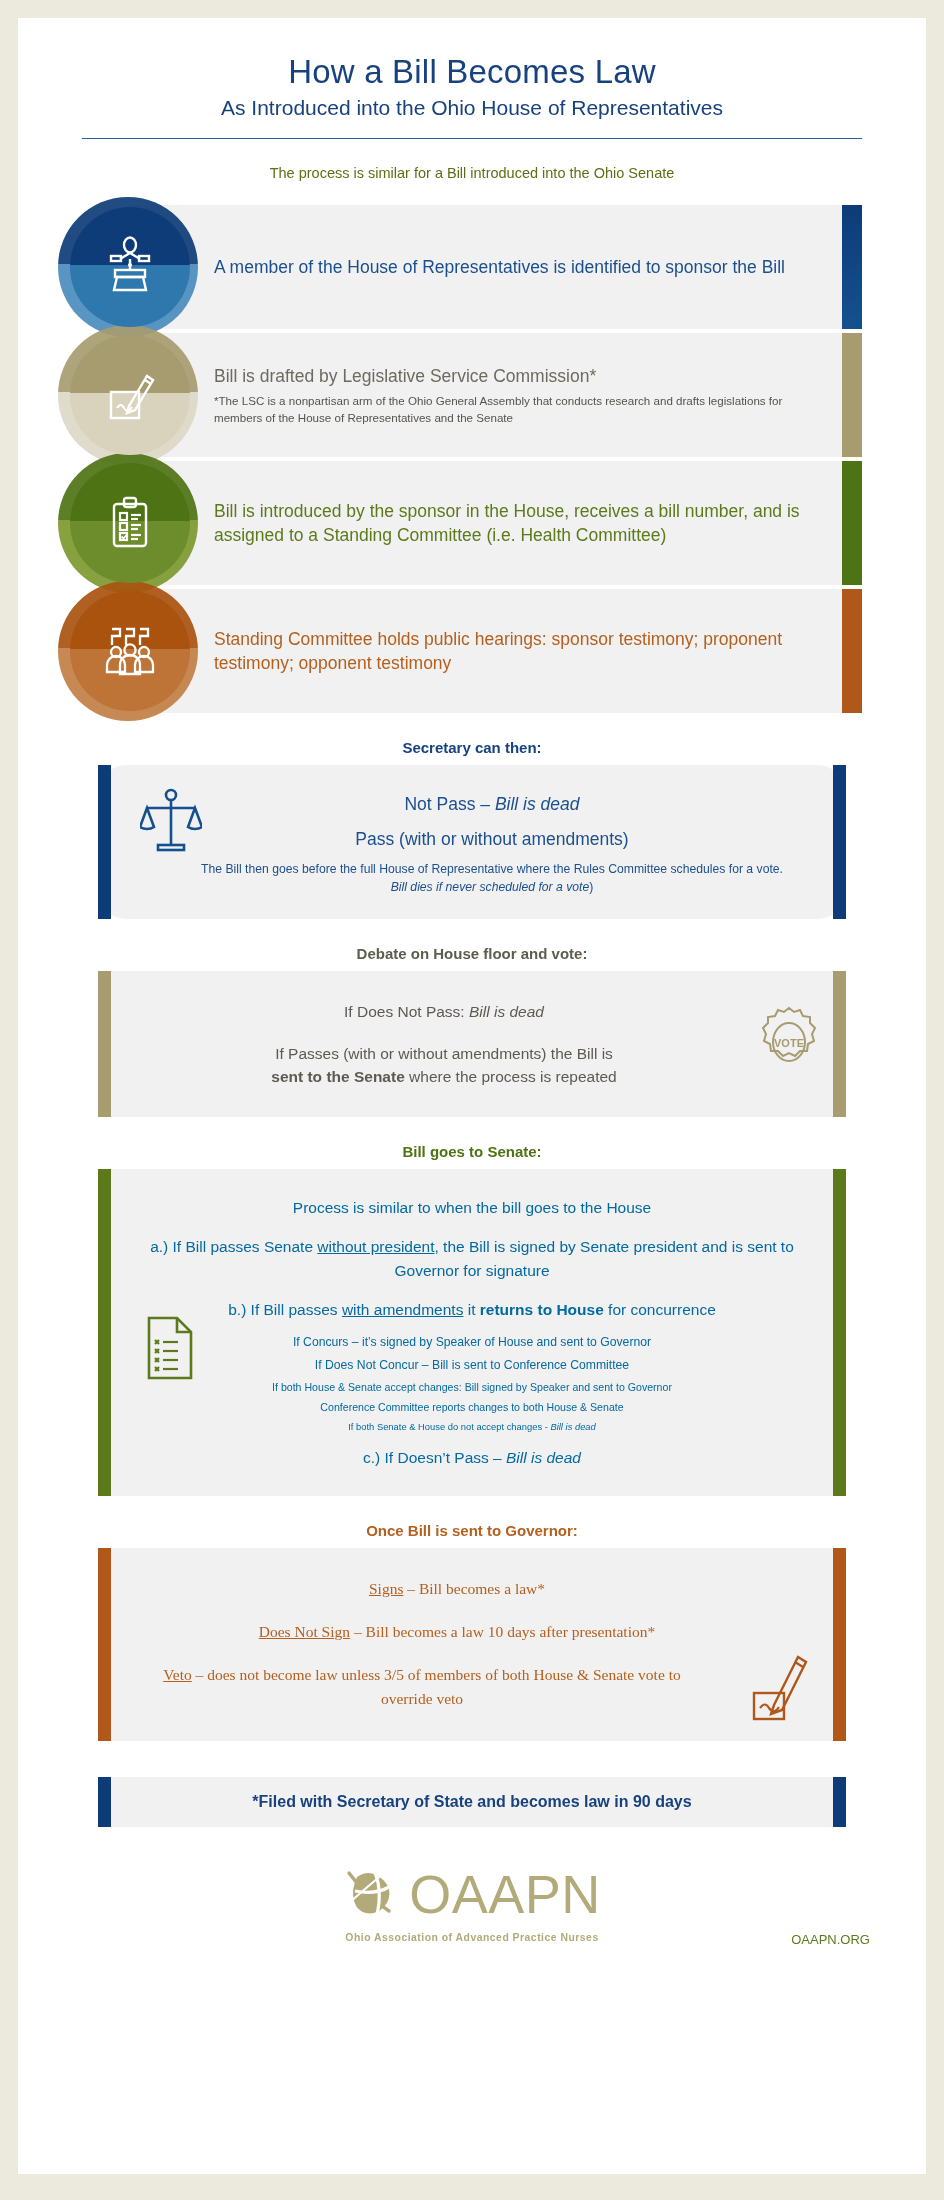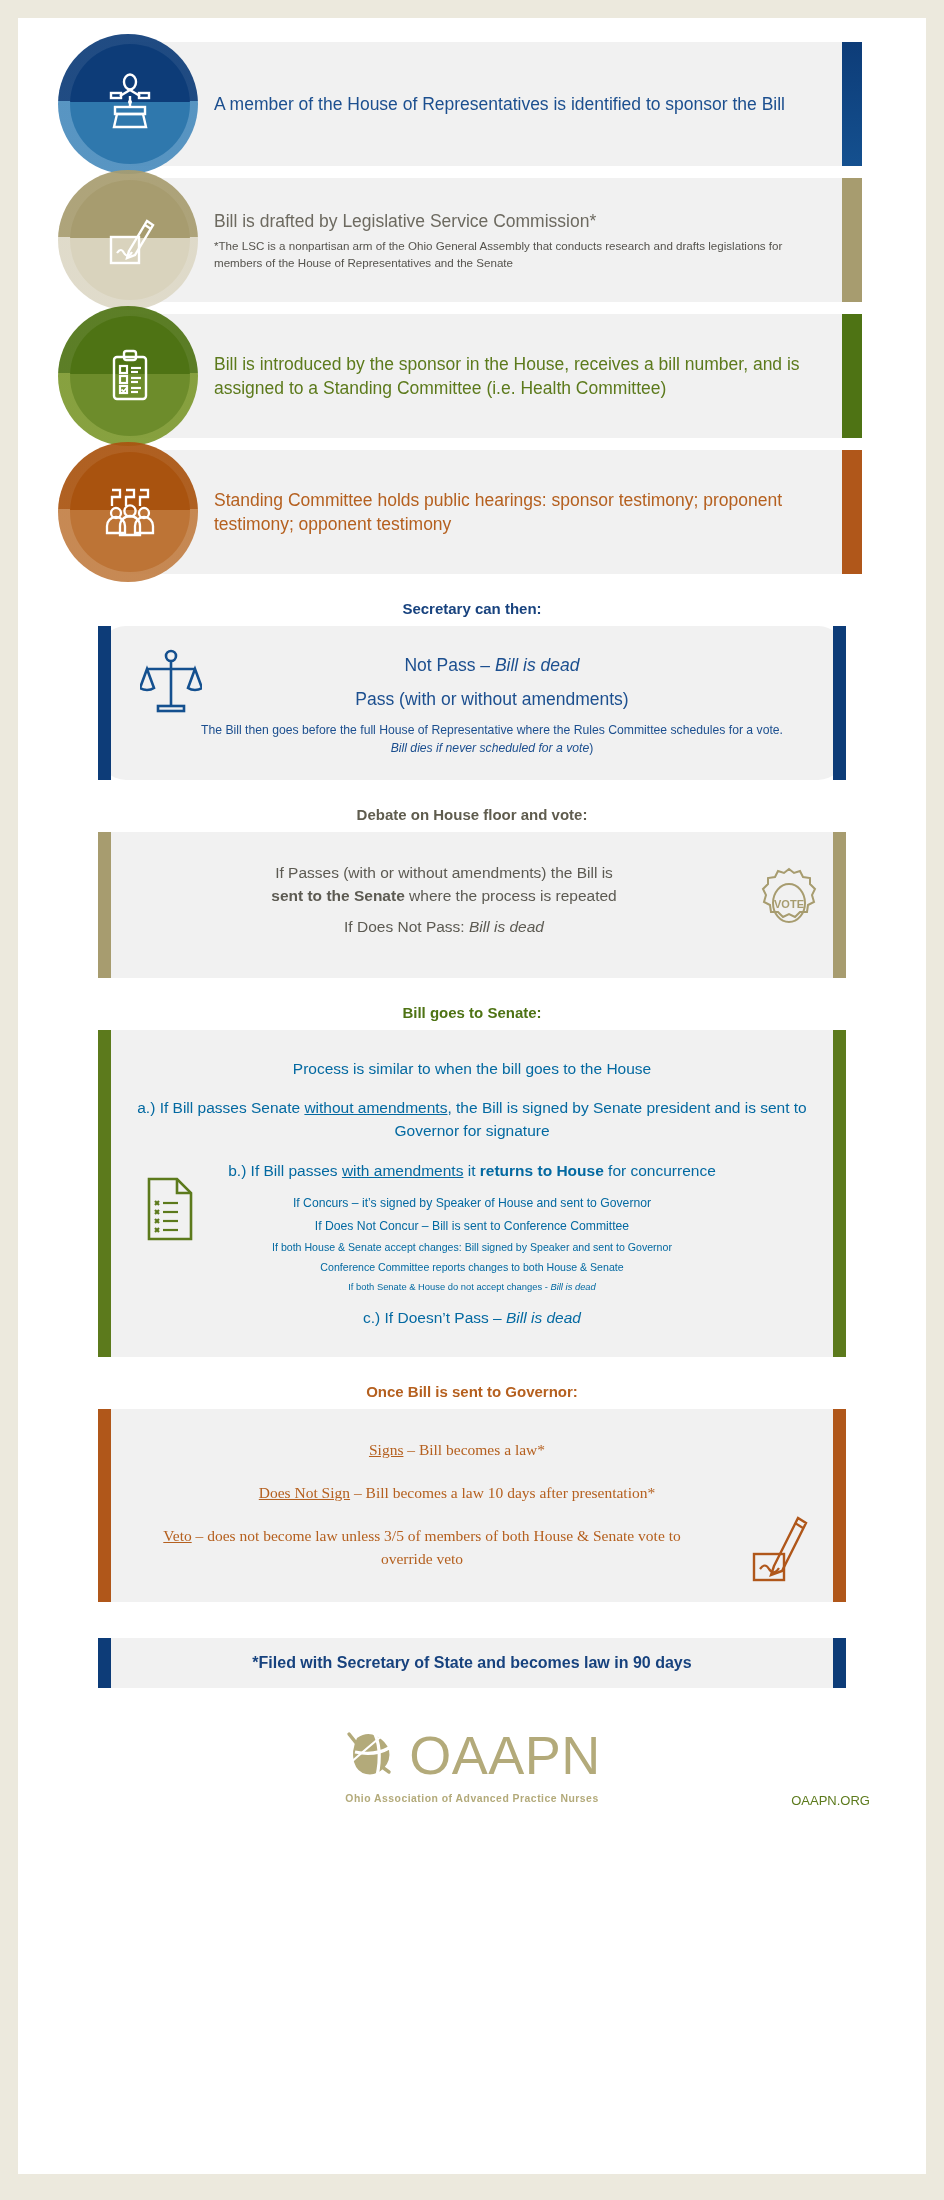--- a/index.html
+++ b/index.html
@@ -54,21 +54,21 @@
     color: #5c6f13;
     margin-top: 26px;
   }
 
   
   .steps { position: relative; margin-top: 24px; }
 
   .step {
     position: relative;
     height: 124px;
-    margin-bottom: 12px;
+    margin-bottom: 4px;
   }
   .step .panel {
     position: absolute;
     left: 112px;
     right: 84px;
     top: 0;
     bottom: 0;
     background: #f1f1f1;
   }
   .step .endbar {
@@ -251,20 +251,26 @@
     font-size: 13px;
     color:#5c7a1c;
   }
 </style>
 </head>
 <body>
 
 <div id="page">
  <div id="sheet">
 
+  <div class="header">
+    <div class="title">How a Bill Becomes Law</div>
+    <div class="subtitle">As Introduced into the Ohio House of Representatives</div>
+    <div class="rule"></div>
+    <div class="senate-note">The process is similar for a Bill introduced into the Ohio Senate</div>
+  </div>
 
   <div class="steps">
 
     <div class="step s-blue">
       <div class="ring"></div>
       <div class="panel"></div>
       <div class="endbar"></div>
       <div class="circle">
         <span>
           <svg width="62" height="62" viewBox="0 0 62 62">
@@ -382,26 +388,26 @@
   <div class="section sec-tan">
     <div class="sec-head">Debate on House floor and vote:</div>
     <div class="sec-body" style="padding:22px 96px 22px 40px;">
       <span class="icon-left-abs" style="right:26px;top:34px;">
         <svg width="62" height="74" viewBox="0 0 62 74">
           <path d="M31 3 l5 4 l6 -2 l3 6 l7 1 l0 6 l5 5 l-3 6 l2 7 l-6 3 l-1 7 l-7 0 l-5 5 l-6 -3 l-6 3 l-5 -5 l-7 0 l-1 -7 l-6 -3 l2 -7 l-3 -6 l5 -5 l0 -6 l7 -1 l3 -6 l6 2 Z" fill="none" stroke="#a79c6f" stroke-width="2"></path>
           <ellipse cx="31" cy="37" rx="16" ry="19" fill="none" stroke="#a79c6f" stroke-width="2"></ellipse>
           <text x="31" y="42" font-family="Liberation Sans, sans-serif" font-size="11" font-weight="bold" fill="#a79c6f" text-anchor="middle">VOTE</text>
         </svg>
       </span>
+      <div class="line-md" style="margin-bottom:18px;">
+        <span>If Does Not Pass: </span><i class="it">Bill is dead</i>
+      </div>
       <div class="line-md">
         <span>If Passes (with or without amendments) the Bill is </span><br>
         <b class="bd">sent to the Senate</b><span> where the process is repeated</span>
-      </div>
-      <div class="line-md" style="margin-bottom:18px;">
-        <span>If Does Not Pass: </span><i class="it">Bill is dead</i>
       </div>
     </div>
   </div>
 
   <div class="section sec-green">
     <div class="sec-head">Bill goes to Senate:</div>
     <div class="sec-body" style="padding:20px 34px 20px 34px;">
       <span class="icon-left-abs" style="left:46px;top:146px;">
         <svg width="52" height="66" viewBox="0 0 52 66">
           <path d="M5 3 h28 l14 14 v46 h-42 Z" fill="none" stroke="#5c7a1c" stroke-width="2.6"></path>
@@ -417,21 +423,21 @@
                 <line x1="15" y1="43" x2="11" y2="47"></line>
             <line x1="19" y1="45" x2="34" y2="45"></line>
             <line x1="11" y1="52" x2="15" y2="56"></line>
                 <line x1="15" y1="52" x2="11" y2="56"></line>
             <line x1="19" y1="54" x2="34" y2="54"></line>
           </g>
         </svg>
       </span>
       <div class="line-md" style="margin-bottom:16px;">Process is similar to when the bill goes to the House</div>
       <div class="line-md" style="margin-bottom:16px;">
-        <span>a.) If Bill passes Senate </span><u class="ul">without amendments</u><span>, the Bill is signed by Senate president and is sent to Governor for signature</span>
+        <span>a.) If Bill passes Senate </span><u class="ul">without president</u><span>, the Bill is signed by Senate president and is sent to Governor for signature</span>
       </div>
       <div class="line-md" style="margin-bottom:12px;">
         <span>b.) If Bill passes </span><u class="ul">with amendments</u><span> it </span><b class="bd">returns to House</b><span> for concurrence</span>
       </div>
       <div class="line-sm">If Concurs – it’s signed by Speaker of House and sent to Governor</div>
       <div class="line-sm">If Does Not Concur – Bill is sent to Conference Committee</div>
       <div class="line-xs">If both House &amp; Senate accept changes: Bill signed by Speaker and sent to Governor</div>
       <div class="line-xs">Conference Committee reports changes to both House &amp; Senate</div>
       <div class="line-xxs">
         <span>If both Senate &amp; House do not accept changes - </span><i class="it">Bill is dead</i>

